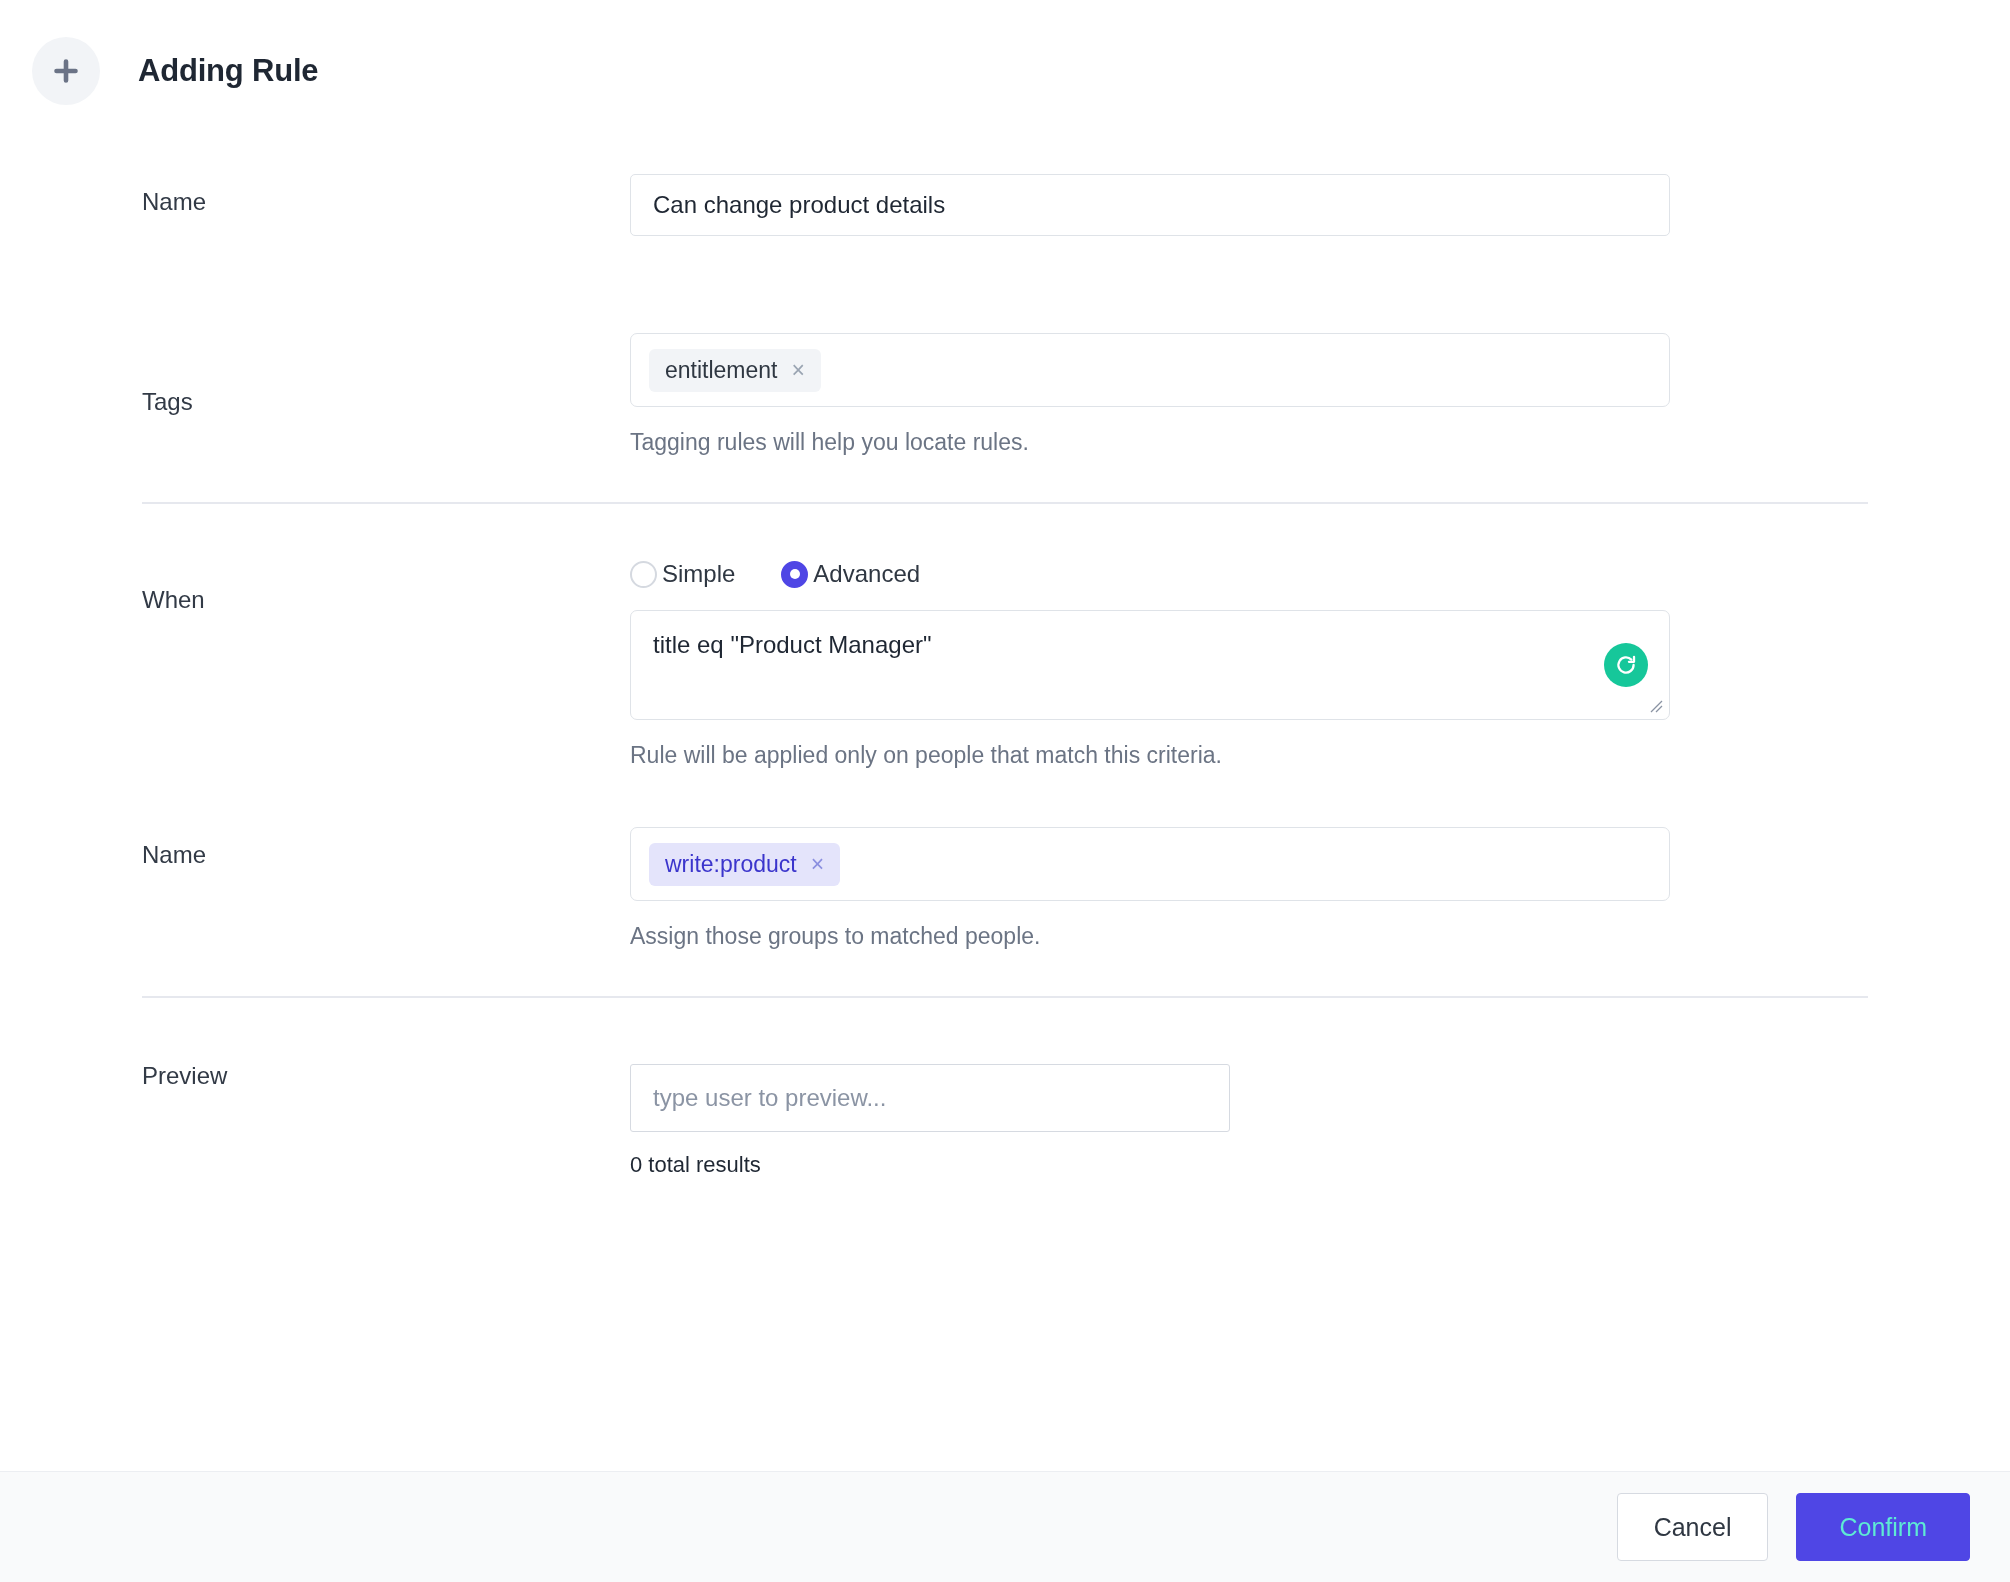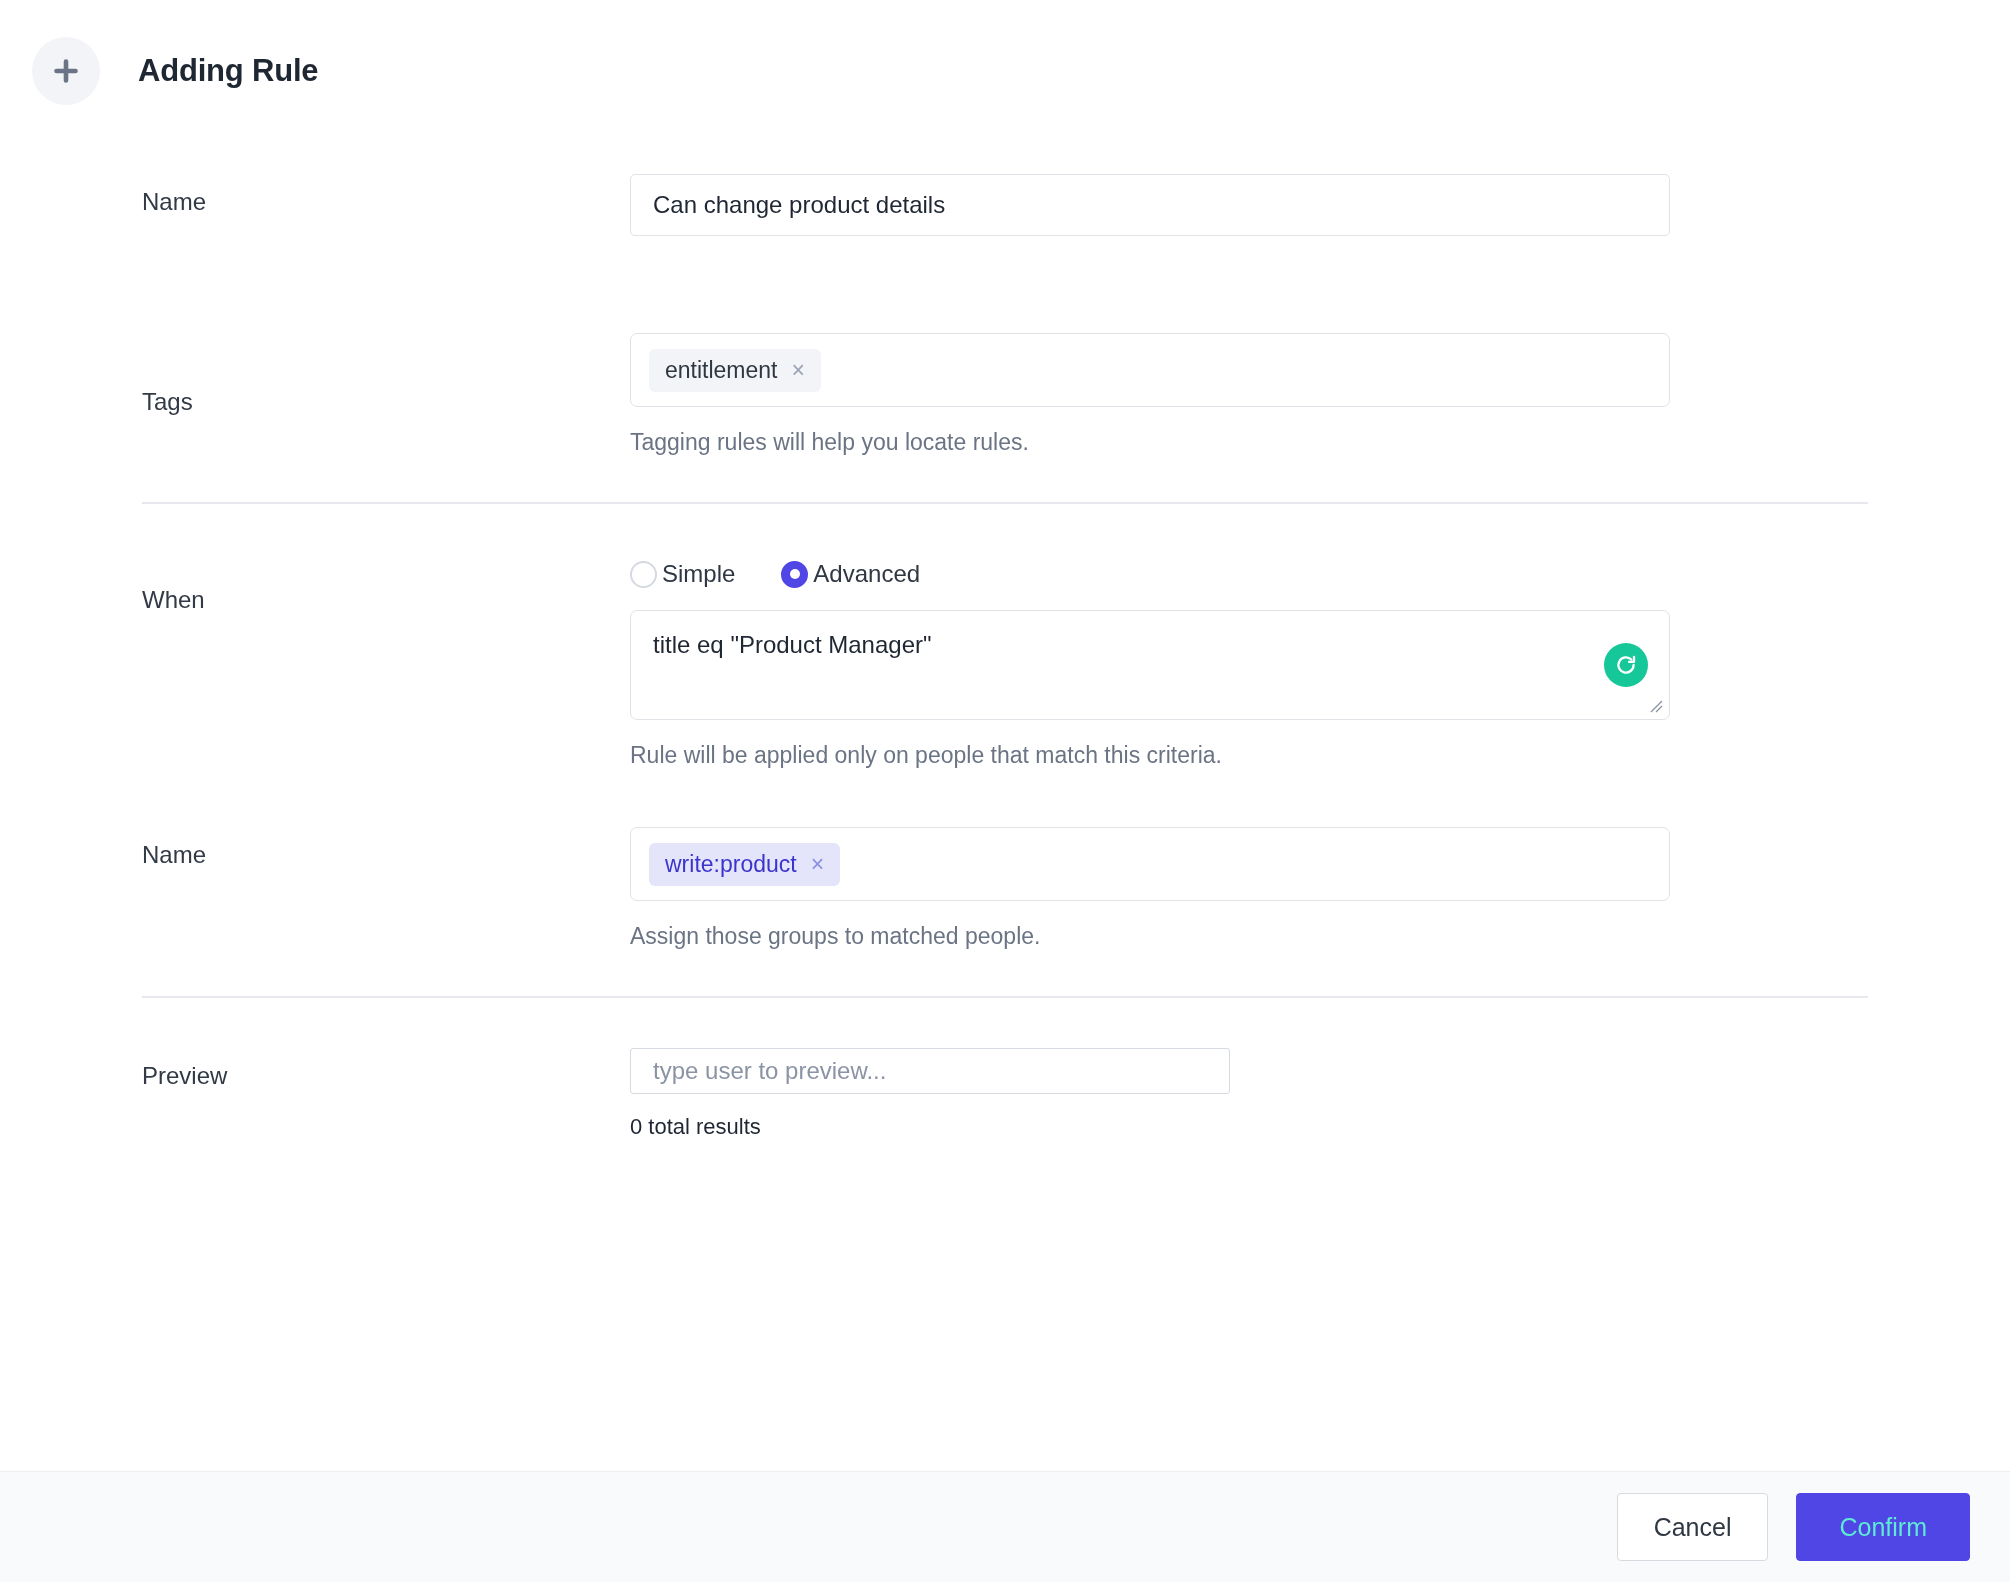--- a/index.html
+++ b/index.html
@@ -215,29 +215,30 @@
     right: 7px;
     bottom: 7px;
     width: 16px;
     height: 16px;
     pointer-events: auto;
     cursor: nwse-resize;
   }
 
   .preview-input {
     width: 600px;
-    height: 46px;
+    height: 68px;
     border: 1px solid #d6dae1;
     border-radius: 3px;
     background: #ffffff;
     font-size: 24px;
     color: #1f2733;
     padding: 12px 22px;
     font-family: inherit;
     outline: none;
+    margin-top: 16px;
   }
   .preview-input::placeholder { color: #8b94a4; }
   .result-count {
     font-size: 22px;
     color: #1f2733;
     margin-top: 20px;
   }
 
   
   .footer {

